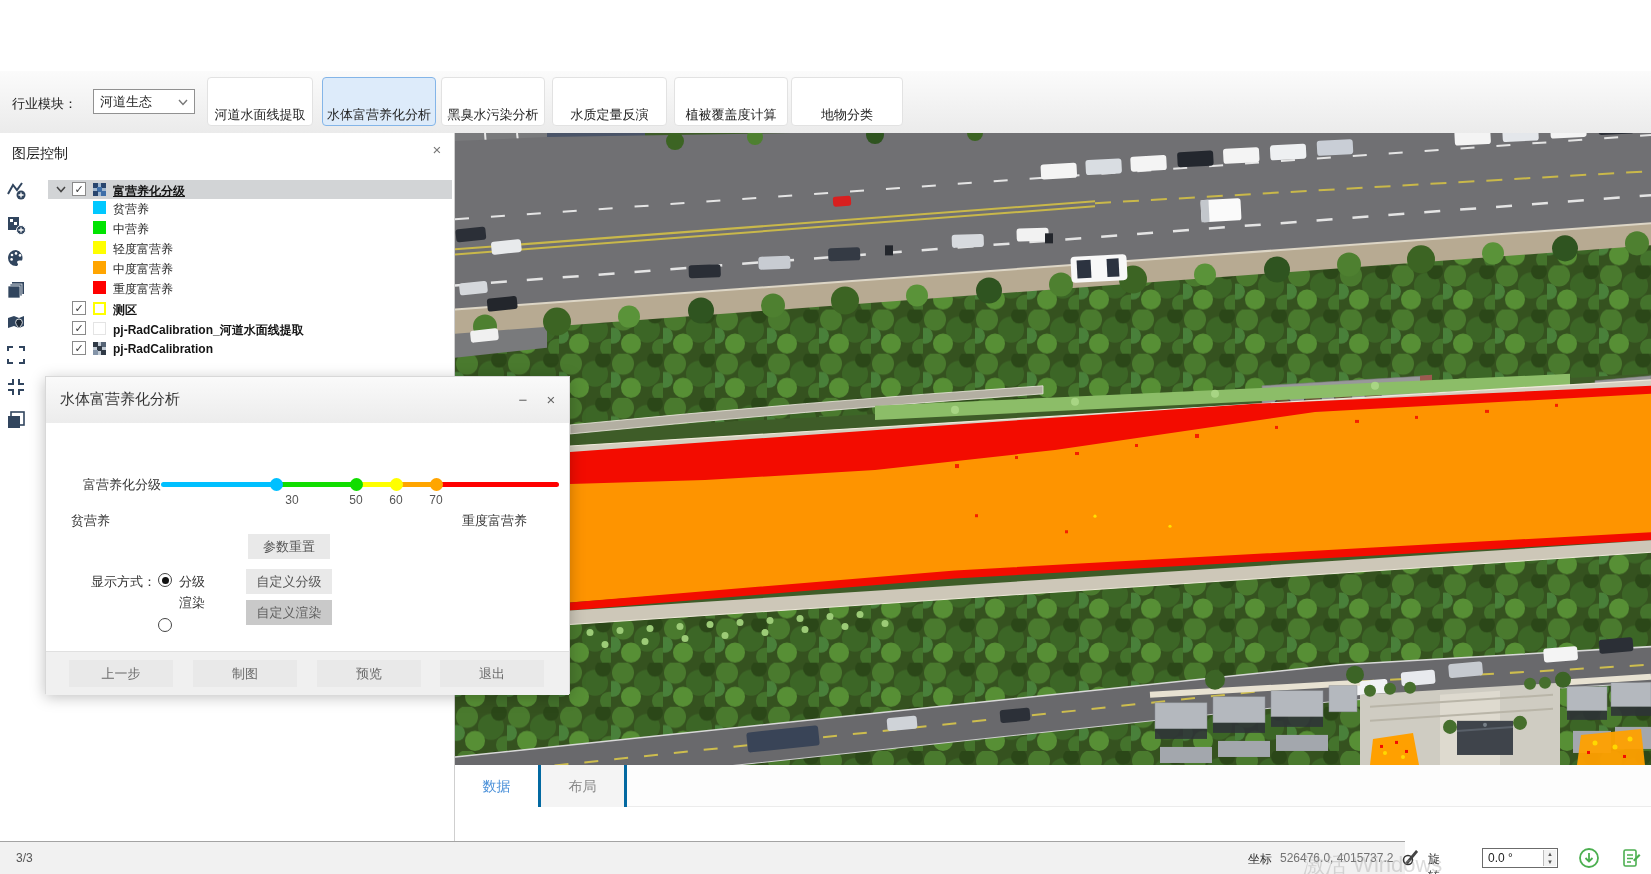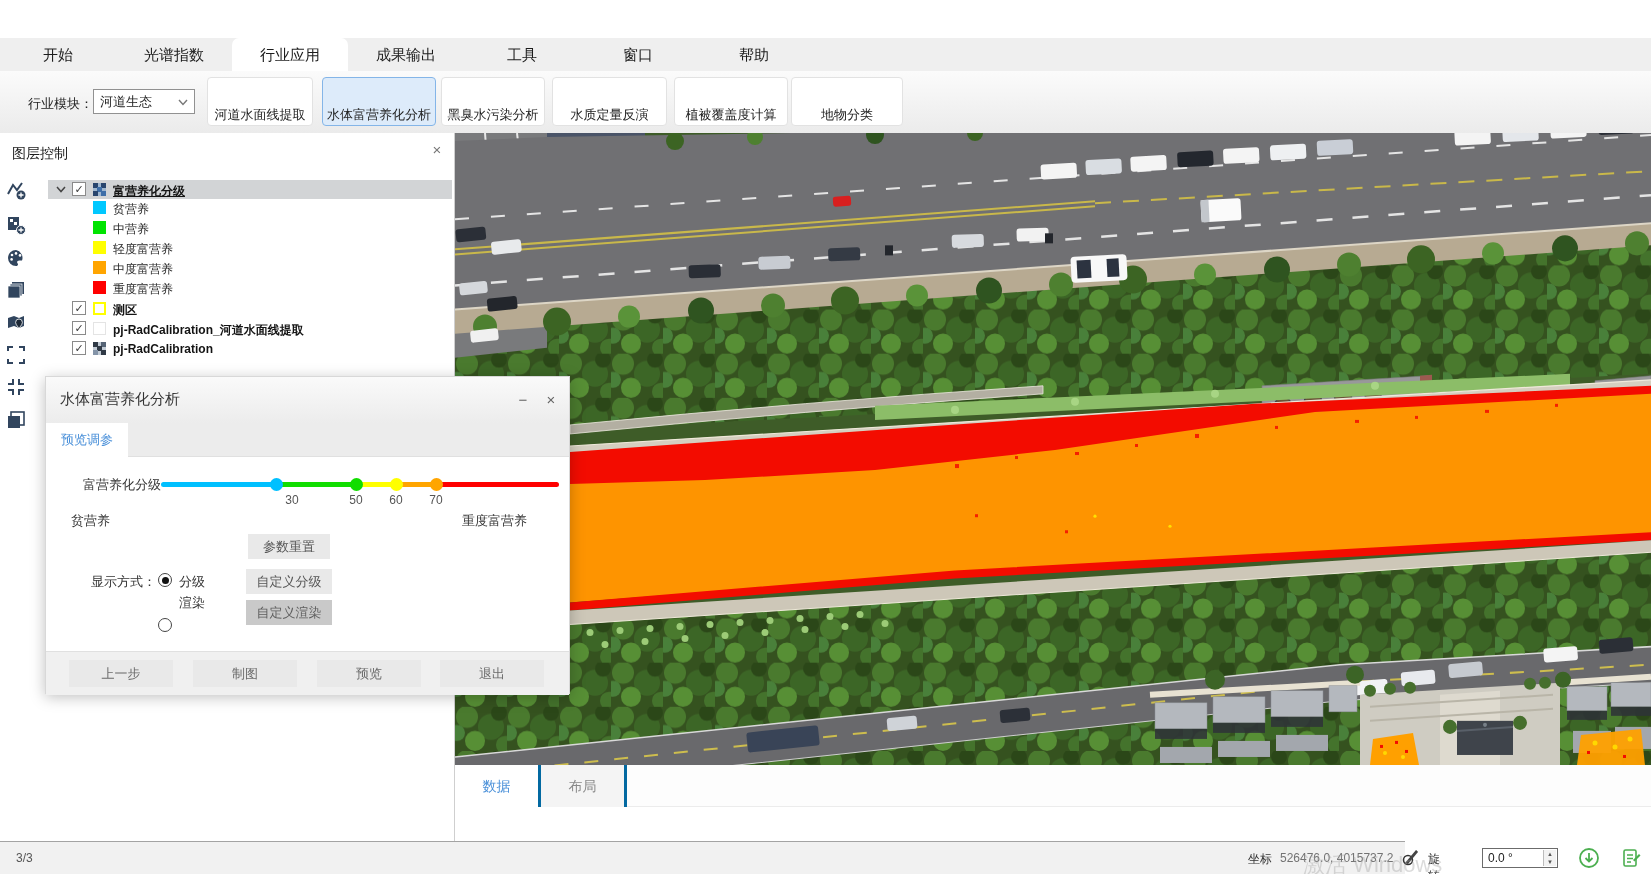--- a/index.html
+++ b/index.html
@@ -9,21 +9,21 @@
   
   #titlebar{left:0;top:0;width:1651px;height:38px;background:#fff;}
   #app-title{left:44px;top:9px;font-size:15px;color:#1b1b1b;}
   .winbtn{width:22px;height:22px;border-radius:50%;top:7px;display:flex;align-items:center;justify-content:center;color:#fff;font-size:13px;cursor:pointer;}
   
   #menubar{left:0;top:38px;width:1651px;height:33px;background:#efefef;border-bottom:1px solid #e3e3e3;display:flex;}
   .menu-item{width:116px;height:33px;line-height:33px;text-align:center;font-size:15px;color:#1c1c1c;cursor:pointer;}
   .menu-item.active{background:#fff;border-radius:7px 7px 0 0;}
   
   #toolbar{left:0;top:71px;width:1651px;height:62px;background:linear-gradient(#fbfbfb,#ebebeb);border-bottom:1px solid #d2d2d2;}
-  #module-label{left:28px;top:24px;font-size:13px;color:#222;}
+  #module-label{left:12px;top:24px;font-size:13px;color:#222;}
   #module-select{left:93px;top:18px;width:102px;height:25px;background:#fff;border:1px solid #919191;font-size:13px;display:flex;align-items:center;padding-left:6px;box-sizing:border-box;cursor:pointer;}
   #module-select .chev{position:absolute;right:6px;top:9px;}
   .tbtn{top:6px;height:49px;background:#fff;border:1px solid #e2e2e2;border-radius:4px;display:flex;flex-direction:column;align-items:center;justify-content:space-between;padding:4px 2px 5px;box-sizing:border-box;font-size:13px;color:#222;cursor:pointer;gap:24px;}
   .tbtn.active{background:#ddebfa;border:1px solid #84b5e8;}
   
   .stripicon{left:6px;width:20px;height:20px;cursor:pointer;}
   
   #layerpanel{left:0;top:133px;width:455px;height:708px;background:#fff;border-right:1px solid #cfcfcf;box-sizing:border-box;}
   #lp-title{left:12px;top:12px;font-size:14px;color:#1c1c1c;}
   #lp-close{left:428px;top:8px;width:18px;height:18px;font-size:15px;color:#777;text-align:center;line-height:18px;cursor:pointer;}
@@ -61,29 +61,20 @@
   #rotate-input{left:1482px;top:6px;width:76px;height:20px;background:#fff;border:1px solid #6b6b6b;box-sizing:border-box;font-size:12px;color:#222;display:flex;align-items:center;padding-left:5px;}
   .spin{position:absolute;right:1px;width:12px;height:8px;font-size:6px;line-height:8px;text-align:center;color:#555;background:#f2f2f2;border-left:1px solid #bbb;cursor:pointer;}
   #watermark{left:1303px;top:850px;font-size:22px;color:#9a9a9a;opacity:.35;z-index:5;}
 </style>
 </head>
 <body>
 
 <div id="app">
 
 
-  <div class="abs" id="menubar">
-    <div class="menu-item">开始</div>
-    <div class="menu-item">光谱指数</div>
-    <div class="menu-item active">行业应用</div>
-    <div class="menu-item">成果输出</div>
-    <div class="menu-item">工具</div>
-    <div class="menu-item">窗口</div>
-    <div class="menu-item">帮助</div>
-  </div>
 
   <div class="abs" id="toolbar">
     <span class="abs" id="module-label">行业模块：</span>
     <div class="abs" id="module-select">
       <span>河道生态</span>
       <svg class="chev" width="10" height="7" viewBox="0 0 10 7">
           <polyline points="1,1 5,5.5 9,1" fill="none" stroke="#777" stroke-width="1.4"></polyline>
         </svg>
     </div>
 
@@ -510,23 +501,20 @@
       </g>
     </svg>
   </div>
 
   <div class="abs" id="dialog">
     <div class="abs" id="dlg-titlebar">
       <span class="abs" id="dlg-title">水体富营养化分析</span>
       <div class="abs dlg-ctrl" style="right:34px">−</div>
       <div class="abs dlg-ctrl" style="right:6px">×</div>
     </div>
-    <div class="abs" id="dlg-tabs">
-      <div class="abs" id="dlg-tab-active">预览调参</div>
-    </div>
 
     <span class="abs dlg-label" style="left:37px;top:99px">富营养化分级</span>
     <div class="abs" id="slider-track">
       <div class="seg" style="width:28.9%;background:#00C0FF"></div>
       <div class="seg" style="width:20.1%;background:#11DD00"></div>
       <div class="seg" style="width:10%;background:#FFFF00"></div>
       <div class="seg" style="width:10.1%;background:#FFA500"></div>
       <div class="seg" style="width:30.9%;background:#FF0000"></div>
     </div>
     <div class="abs handle" style="left:224px;background:#00C0FF"></div>

